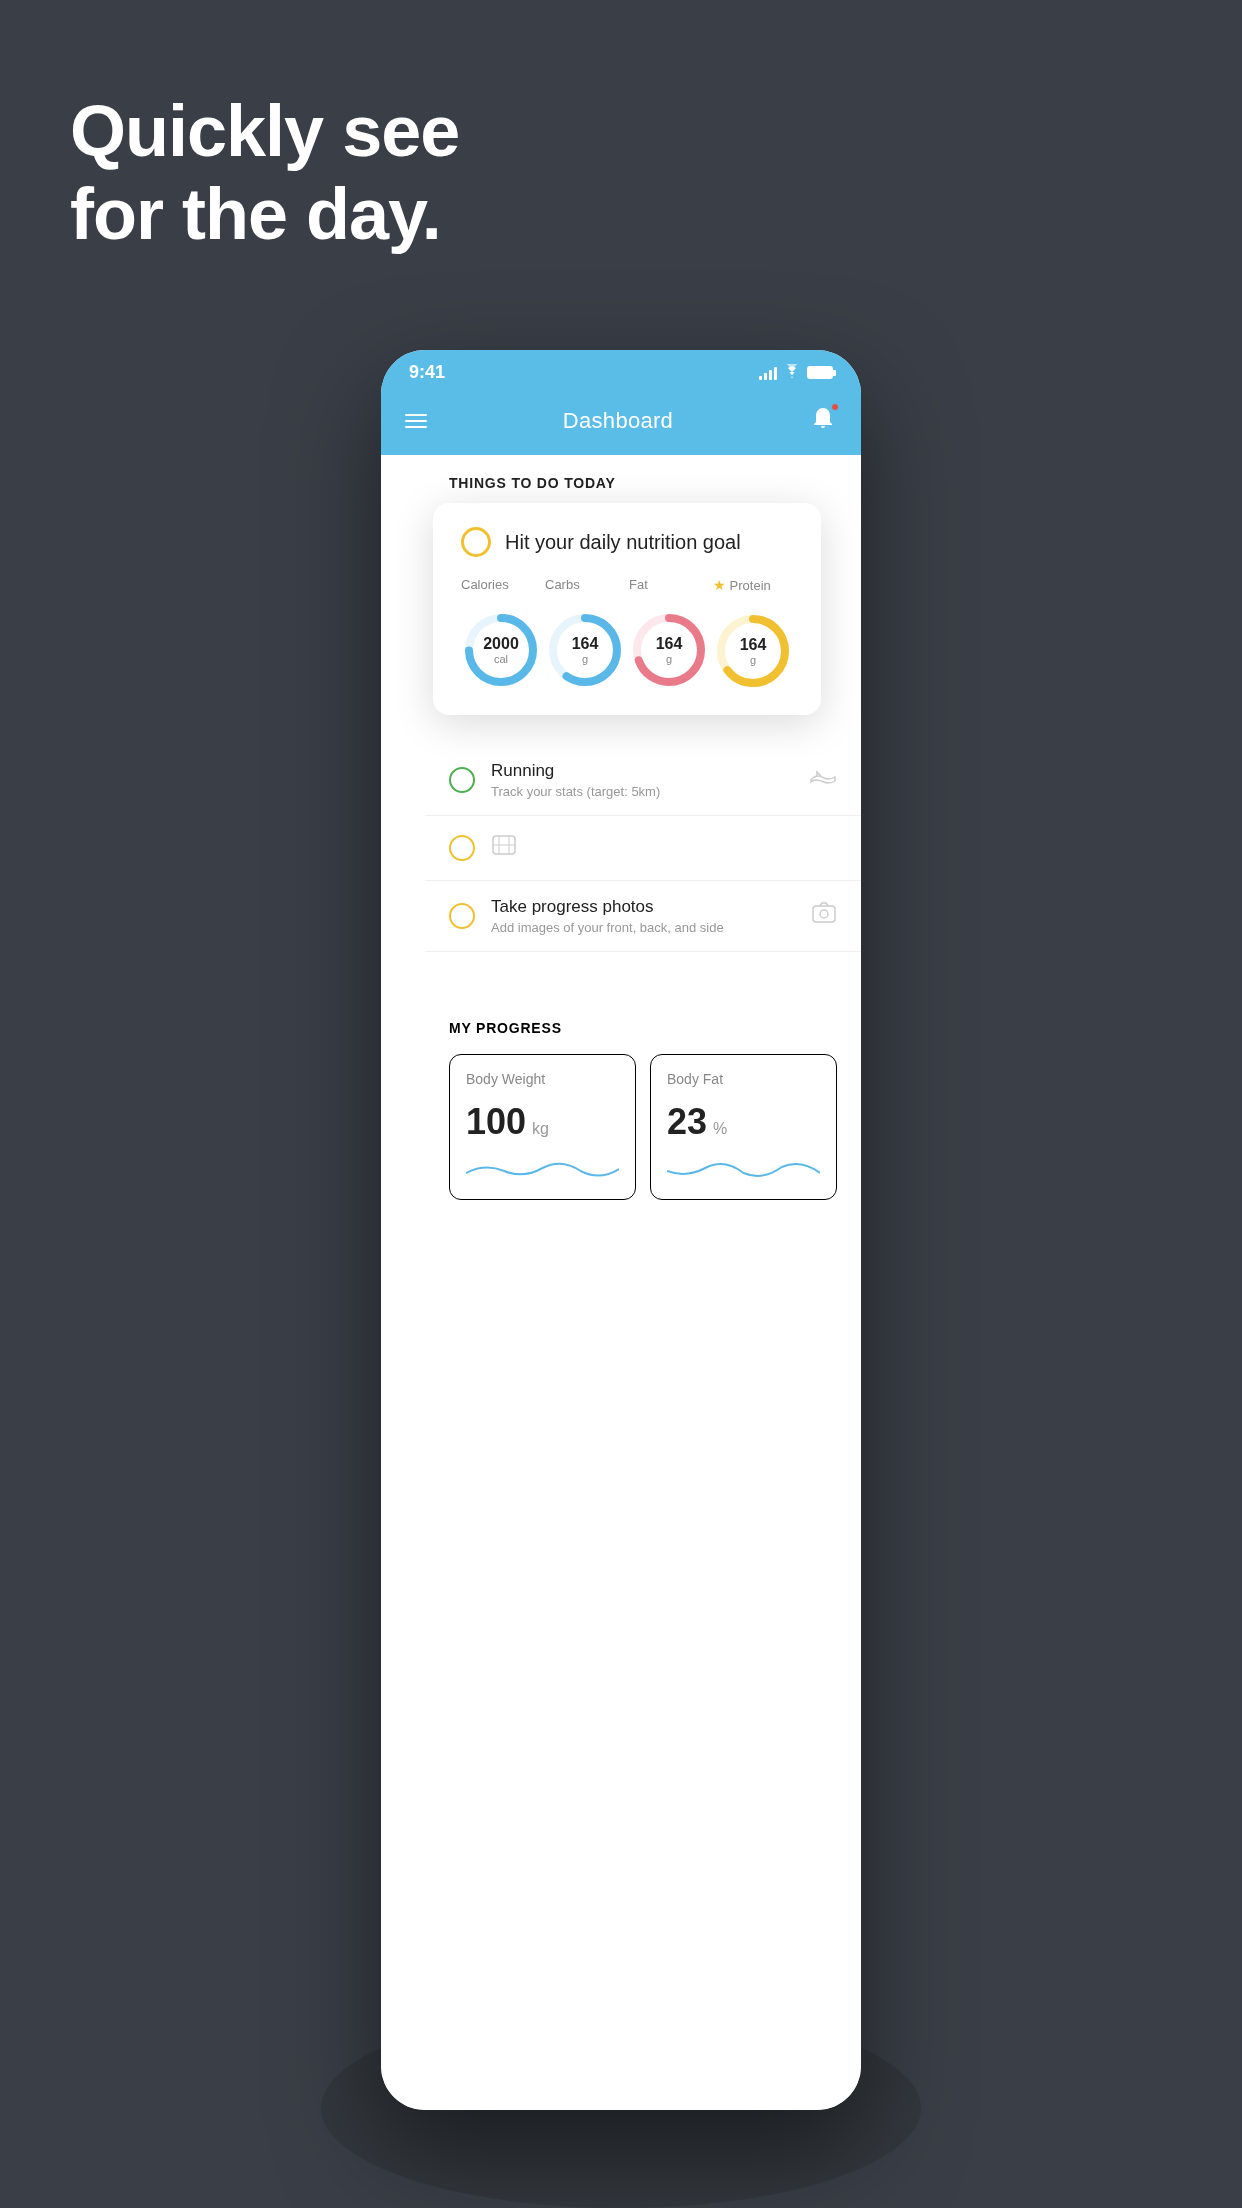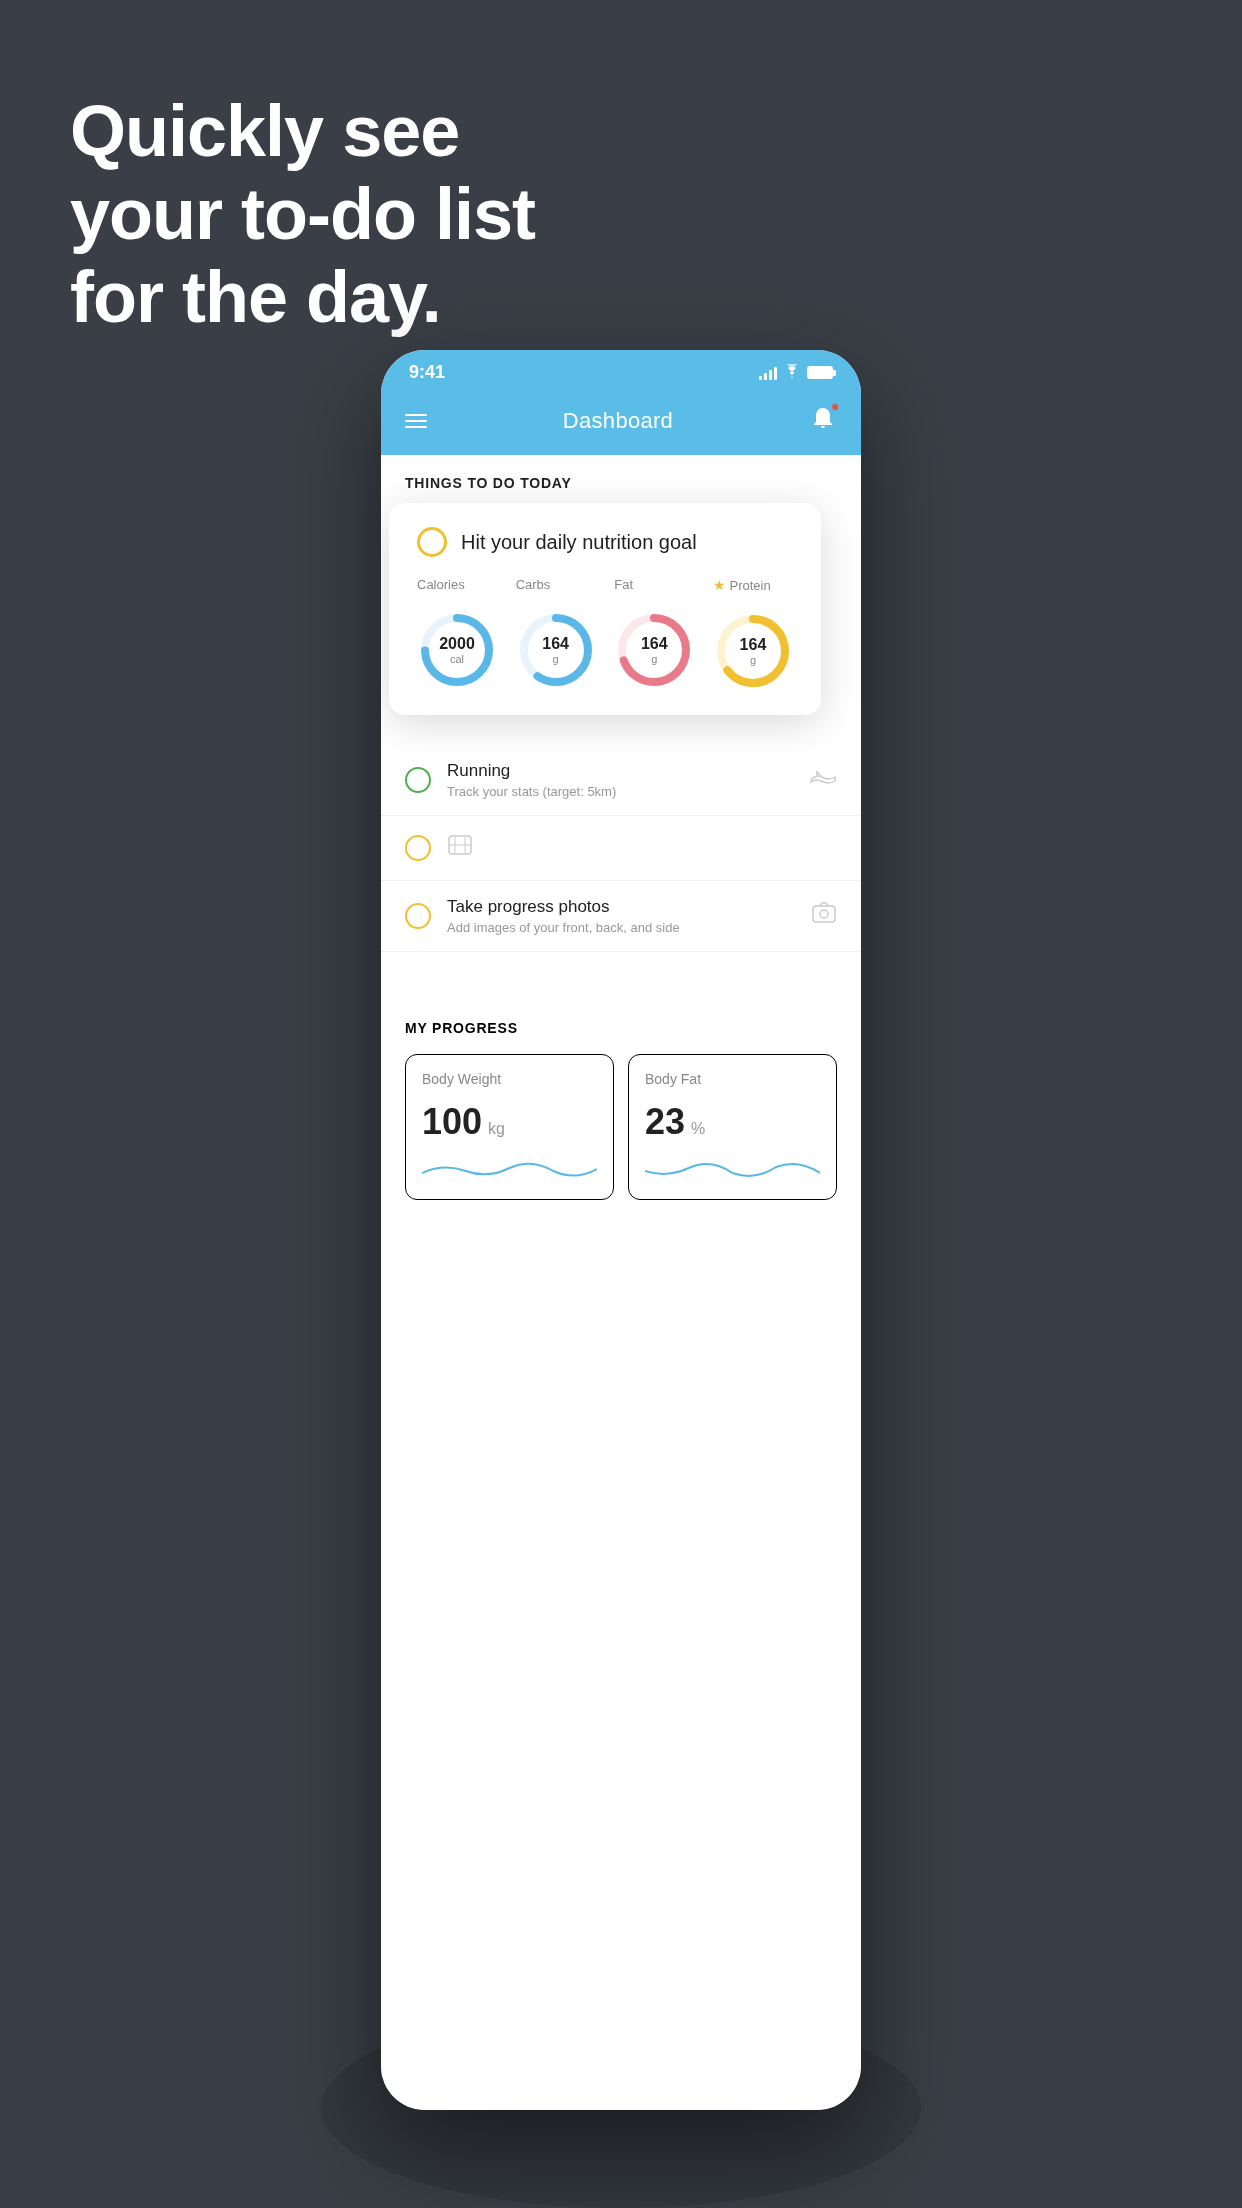--- a/index.html
+++ b/index.html
@@ -157,20 +157,21 @@
       border-radius: 50%;
       border: 1.5px solid #5abde8;
     }
 
     
     .app-content {
       flex: 1;
       background: white;
       overflow: hidden;
       position: relative;
+      padding-left: 44px;
     }
 
     .section-header {
       padding: 20px 24px 12px 24px;
       font-size: 14px;
       font-weight: 700;
       color: #222;
       letter-spacing: 0.8px;
       background: white;
     }
@@ -394,21 +395,20 @@
       opacity: 0.6;
     }
   </style>
 </head>
 <body>
 
 <div class="bg-decoration"></div>
 
 <div class="hero-text">
   <div>Quickly see</div>
-  <div>your to-do list</div>
   <div>for the day.</div>
 </div>
 
 <div class="phone-container">
   <div class="phone-frame">
 
     <div class="status-bar">
       <span class="status-time">9:41</span>
       <div class="status-icons">
         <div class="signal-bars">

